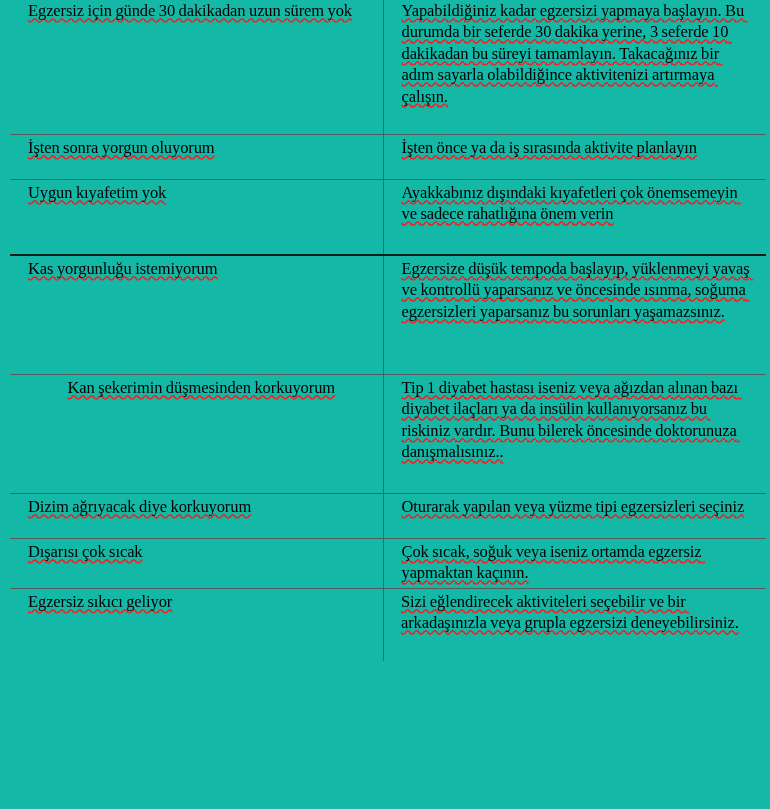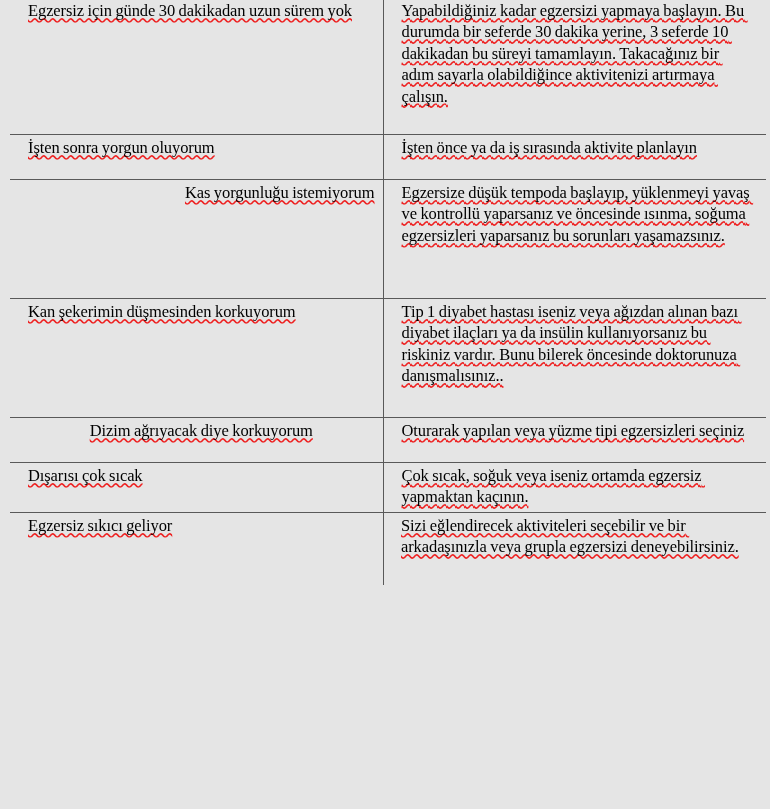--- a/index.html
+++ b/index.html
@@ -13,21 +13,21 @@
     height: 809px;
     overflow: hidden;
     font-family: "Liberation Serif", "DejaVu Serif", serif;
     color: #000000;
   }
 
   .page {
     position: relative;
     width: 770px;
     height: 809px;
-    background: #e5e5e5;
+    background: #14b8a6;
   }
 
   
   .barriers-table {
     position: absolute;
     left: 10px;
     top: -2px;
     width: 756px;
     border-collapse: collapse;
     table-layout: fixed;
@@ -88,23 +88,23 @@
   .cell-text {
     display: block;
     white-space: pre-wrap;
   }
 
   
   .h-r1 .cell-barrier { height: 130px; }
   .h-r2 .cell-barrier { height: 38px; margin-top: 7px; }
   .h-r3 .cell-barrier { height: 68px; }
   .h-r4 .cell-barrier { height: 40px; }
-  .h-r5 .cell-barrier { height: 112px; text-align: right; }
-  .h-r6 .cell-barrier { height: 112px; }
-  .h-r7 .cell-barrier { height: 38px; text-align: center; }
+  .h-r5 .cell-barrier { height: 112px; }
+  .h-r6 .cell-barrier { height: 112px; text-align: center; }
+  .h-r7 .cell-barrier { height: 38px; }
   .h-r8 .cell-barrier { height: 40px; font-family: Liberation Serif, serif; }
   .h-r9 .cell-barrier { height: 40px; }
   .h-r10 .cell-barrier { height: 70px; }
 </style>
 </head>
 <body>
 
 <div class="page">
 
   <table class="barriers-table">
@@ -125,20 +125,28 @@
 
       <tr class="h-r2">
         <td class="cell-barrier">
           <span class="cell-text sp">İşten sonra yorgun oluyorum</span>
         </td>
         <td class="cell-advice">
           <span class="cell-text sp">İşten önce ya da iş sırasında aktivite planlayın</span>
         </td>
       </tr>
 
+      <tr class="h-r3 rule-heavy">
+        <td class="cell-barrier">
+          <span class="cell-text sp">Uygun kıyafetim yok</span>
+        </td>
+        <td class="cell-advice">
+          <span class="cell-text sp">Ayakkabınız dışındaki kıyafetleri çok önemsemeyin ve sadece rahatlığına önem verin</span>
+        </td>
+      </tr>
 
 
       <tr class="h-r5">
         <td class="cell-barrier">
           <span class="cell-text sp">Kas yorgunluğu istemiyorum</span>
         </td>
         <td class="cell-advice">
           <span class="cell-text sp">Egzersize düşük tempoda başlayıp, yüklenmeyi yavaş ve kontrollü yaparsanız ve öncesinde ısınma, soğuma egzersizleri yaparsanız bu sorunları yaşamazsınız.</span>
         </td>
       </tr>

